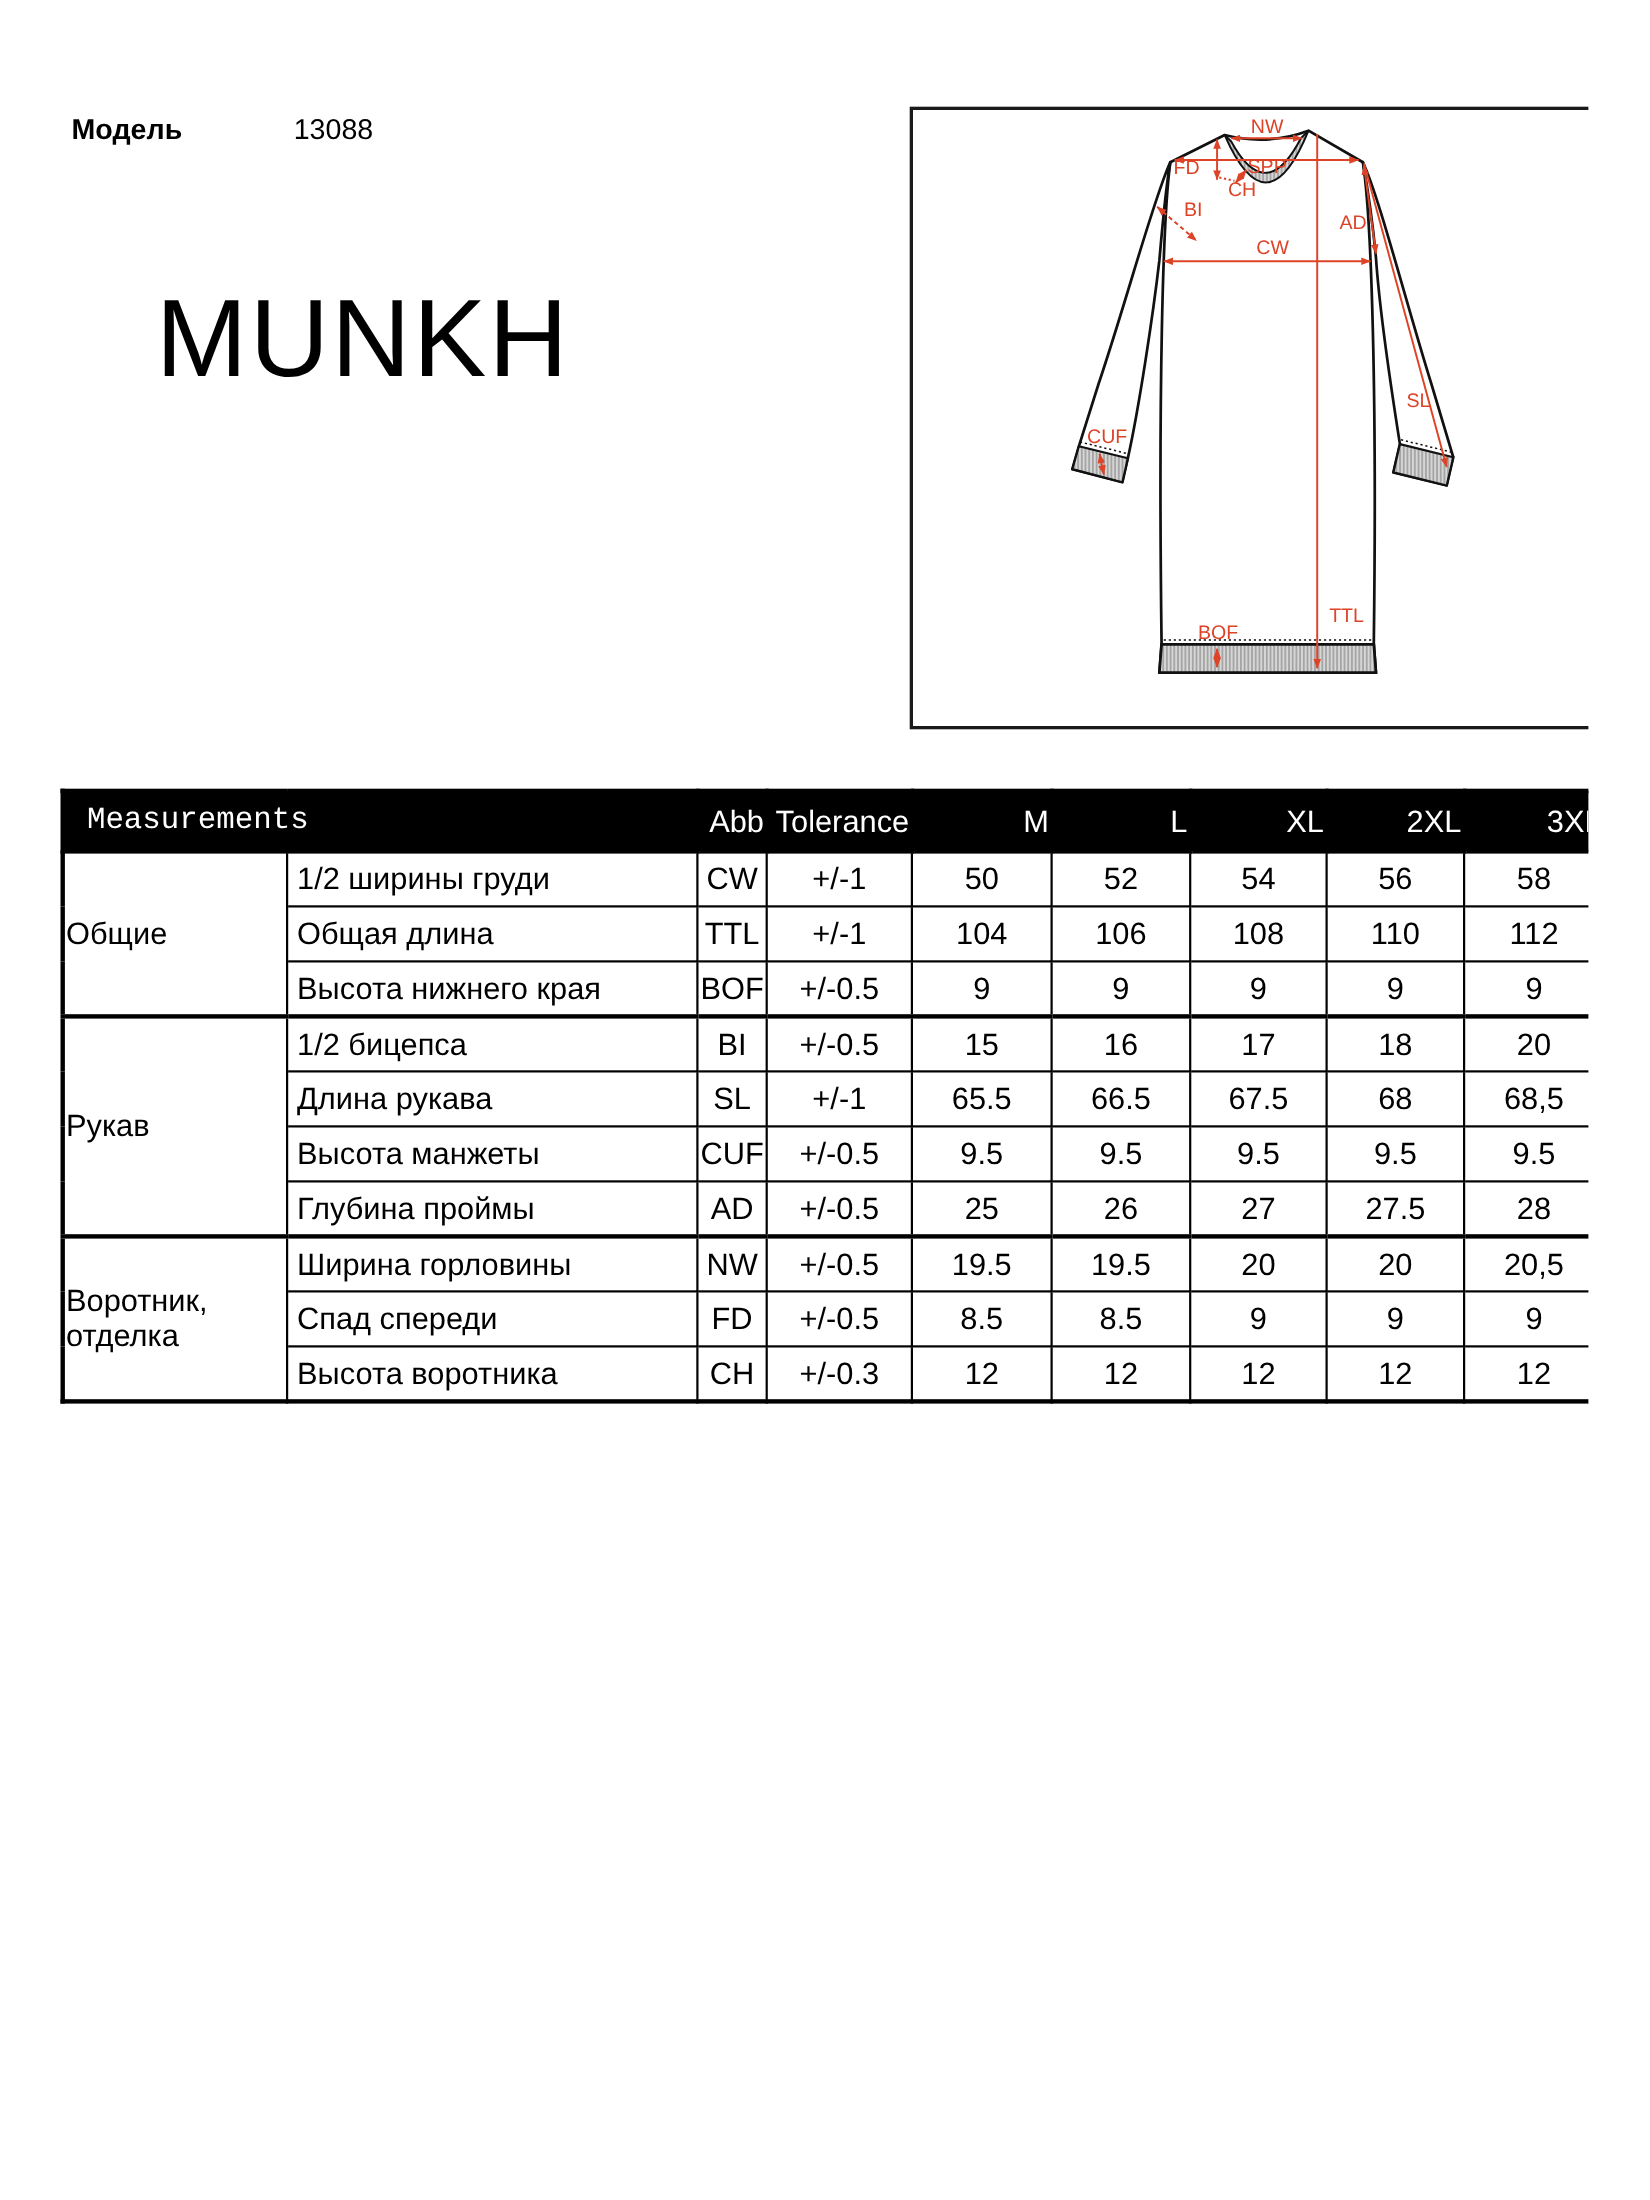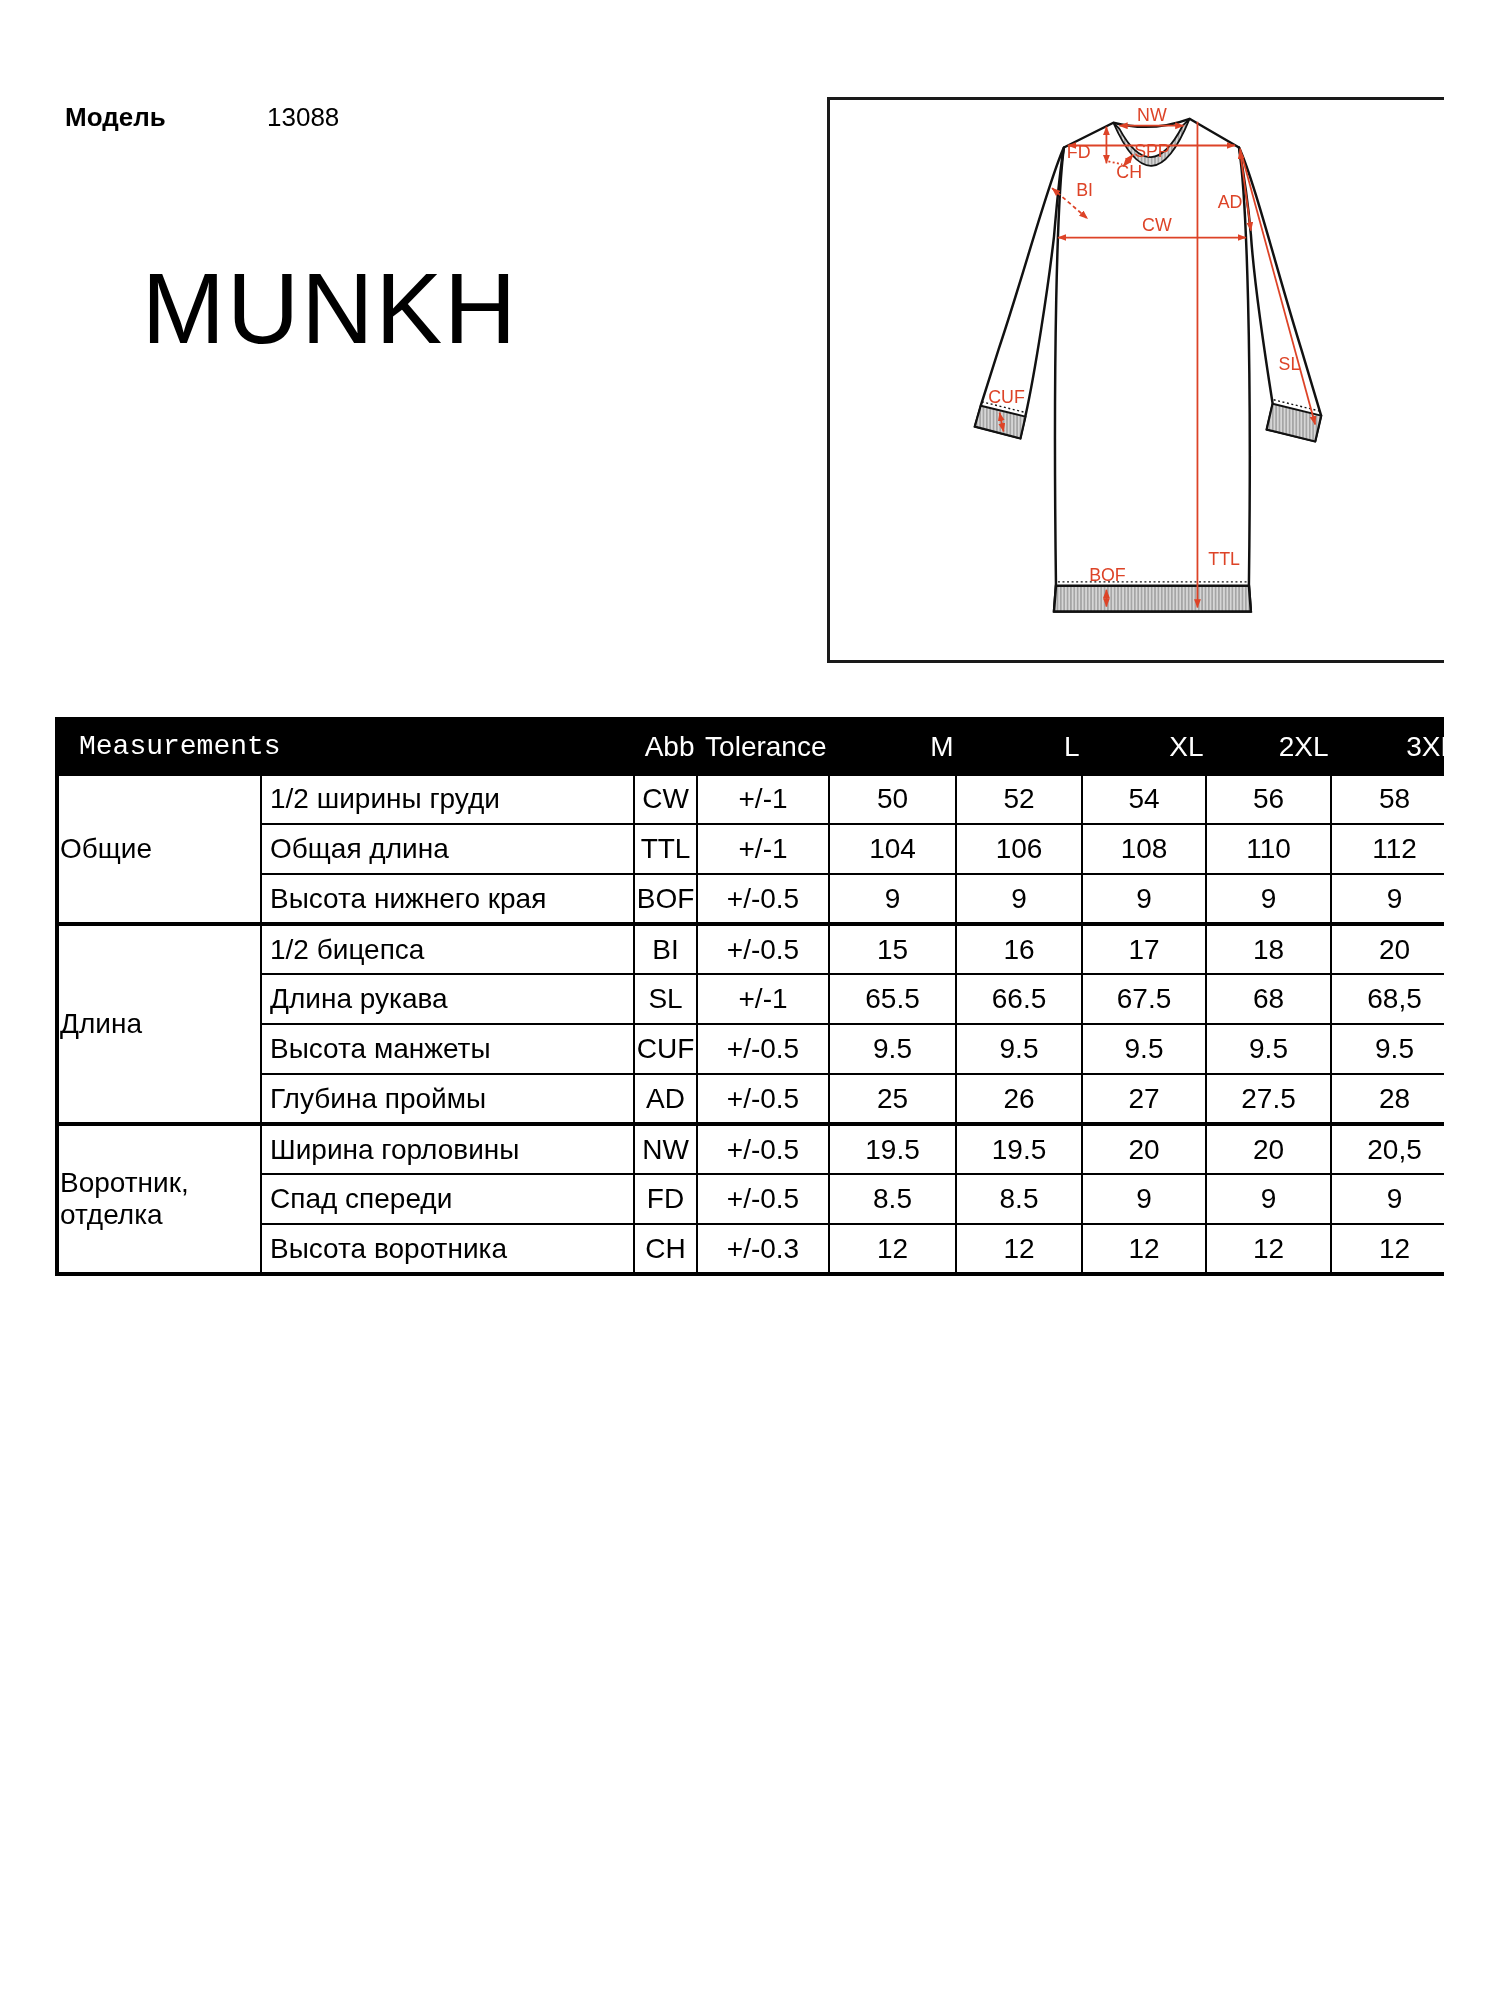--- a/index.html
+++ b/index.html
@@ -156,21 +156,21 @@
           <td class="name">Высота нижнего края</td>
           <td>BOF</td>
           <td>+/-0.5</td>
           <td>9</td>
           <td>9</td>
           <td>9</td>
           <td>9</td>
           <td>9</td>
         </tr>
         <tr class="group-start">
-          <td class="group" rowspan="4">Длина</td>
+          <td class="group" rowspan="4">Рукав</td>
           <td class="name">1/2 бицепса</td>
           <td>BI</td>
           <td>+/-0.5</td>
           <td>15</td>
           <td>16</td>
           <td>17</td>
           <td>18</td>
           <td>20</td>
         </tr>
         <tr>

